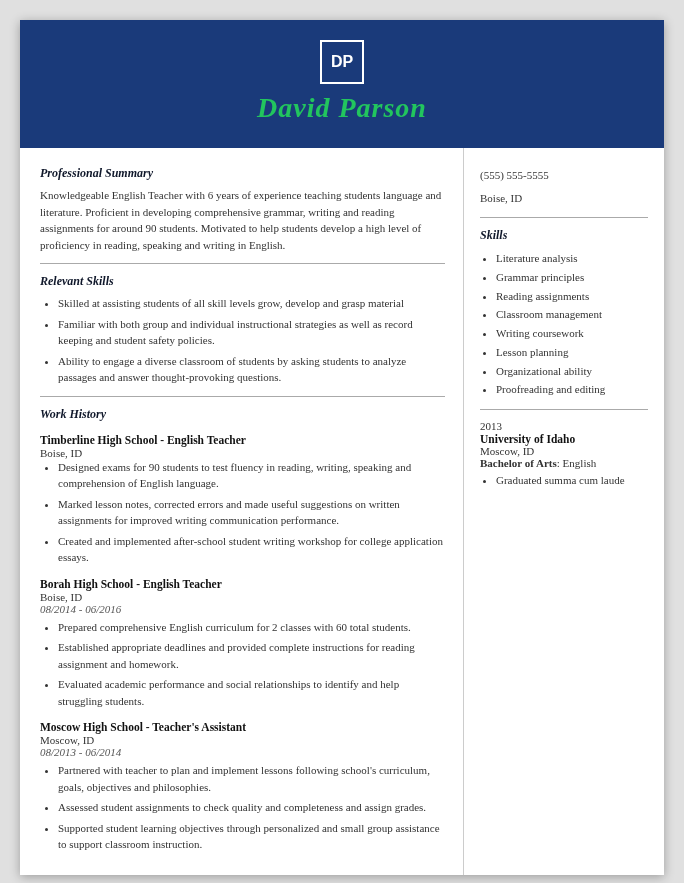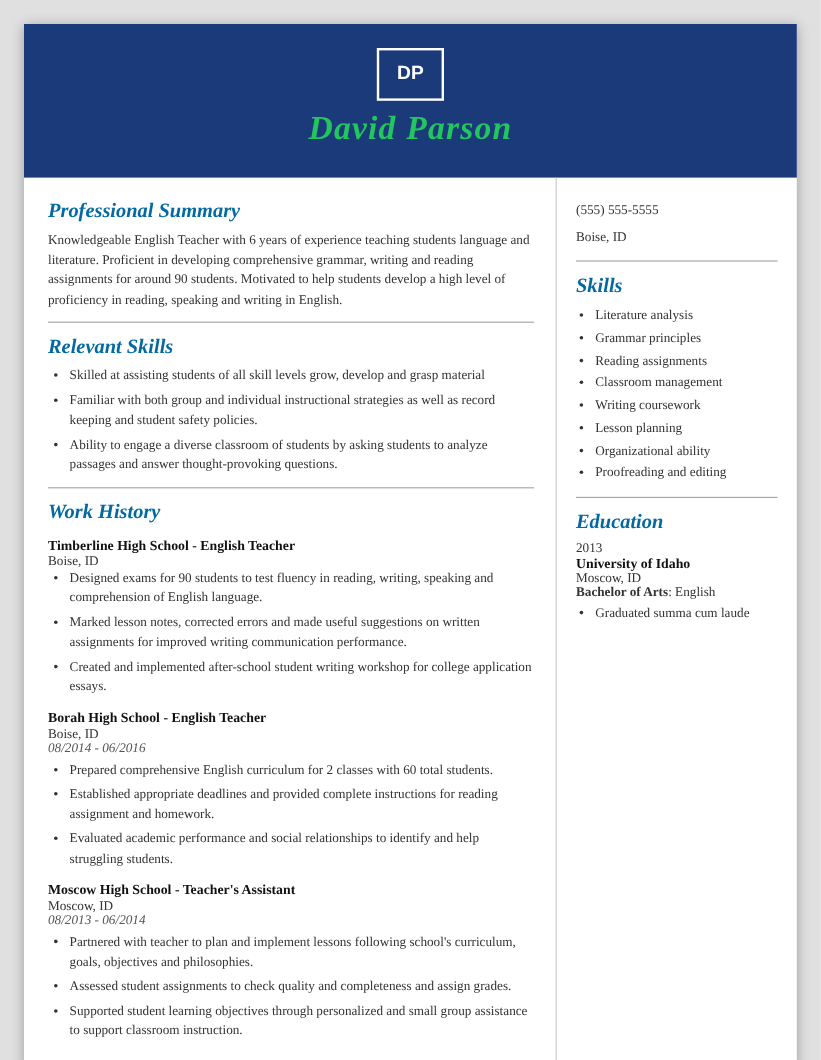--- a/index.html
+++ b/index.html
@@ -21,21 +21,21 @@
       background: #1a3a7a;
       padding: 20px 0 24px 0;
       text-align: center;
     }
     .header-monogram {
       display: inline-block;
       border: 2px solid #ffffff;
       color: #ffffff;
       font-size: 16px;
       font-weight: bold;
-      width: 56px;
+      width: 44px;
       height: 44px;
       line-height: 40px;
       text-align: center;
       margin-bottom: 8px;
       font-family: Arial, sans-serif;
     }
     .header-name {
       color: #22c55e;
       font-size: 28px;
       font-style: italic;
@@ -49,24 +49,24 @@
     .left-column {
       flex: 1;
       padding: 18px 18px 18px 20px;
       border-right: 1px solid #cccccc;
     }
     .right-column {
       width: 200px;
       padding: 18px 16px 18px 16px;
     }
     .section-title {
-      font-size: 17px;
+      font-size: 12px;
       font-style: italic;
       font-weight: bold;
-      color: #0369a1;
+      color: #0f172a;
       margin-bottom: 6px;
     }
     .section-divider {
       border: none;
       border-top: 1px solid #aaaaaa;
       margin: 10px 0;
     }
     .summary-text {
       font-size: 11px;
       line-height: 1.5;
@@ -229,21 +229,20 @@
           <li>Writing coursework</li>
           <li>Lesson planning</li>
           <li>Organizational ability</li>
           <li>Proofreading and editing</li>
         </ul>
       </div>
 
       <hr class="section-divider">
 
       <div>
-        <div class="section-title">Education</div>
         <div class="edu-year">2013</div>
         <div class="edu-school">University of Idaho</div>
         <div class="edu-location">Moscow, ID</div>
         <div class="edu-degree">
           <strong>Bachelor of Arts</strong><span>: English</span>
         </div>
         <ul class="edu-bullet">
           <li>Graduated summa cum laude</li>
         </ul>
       </div>

